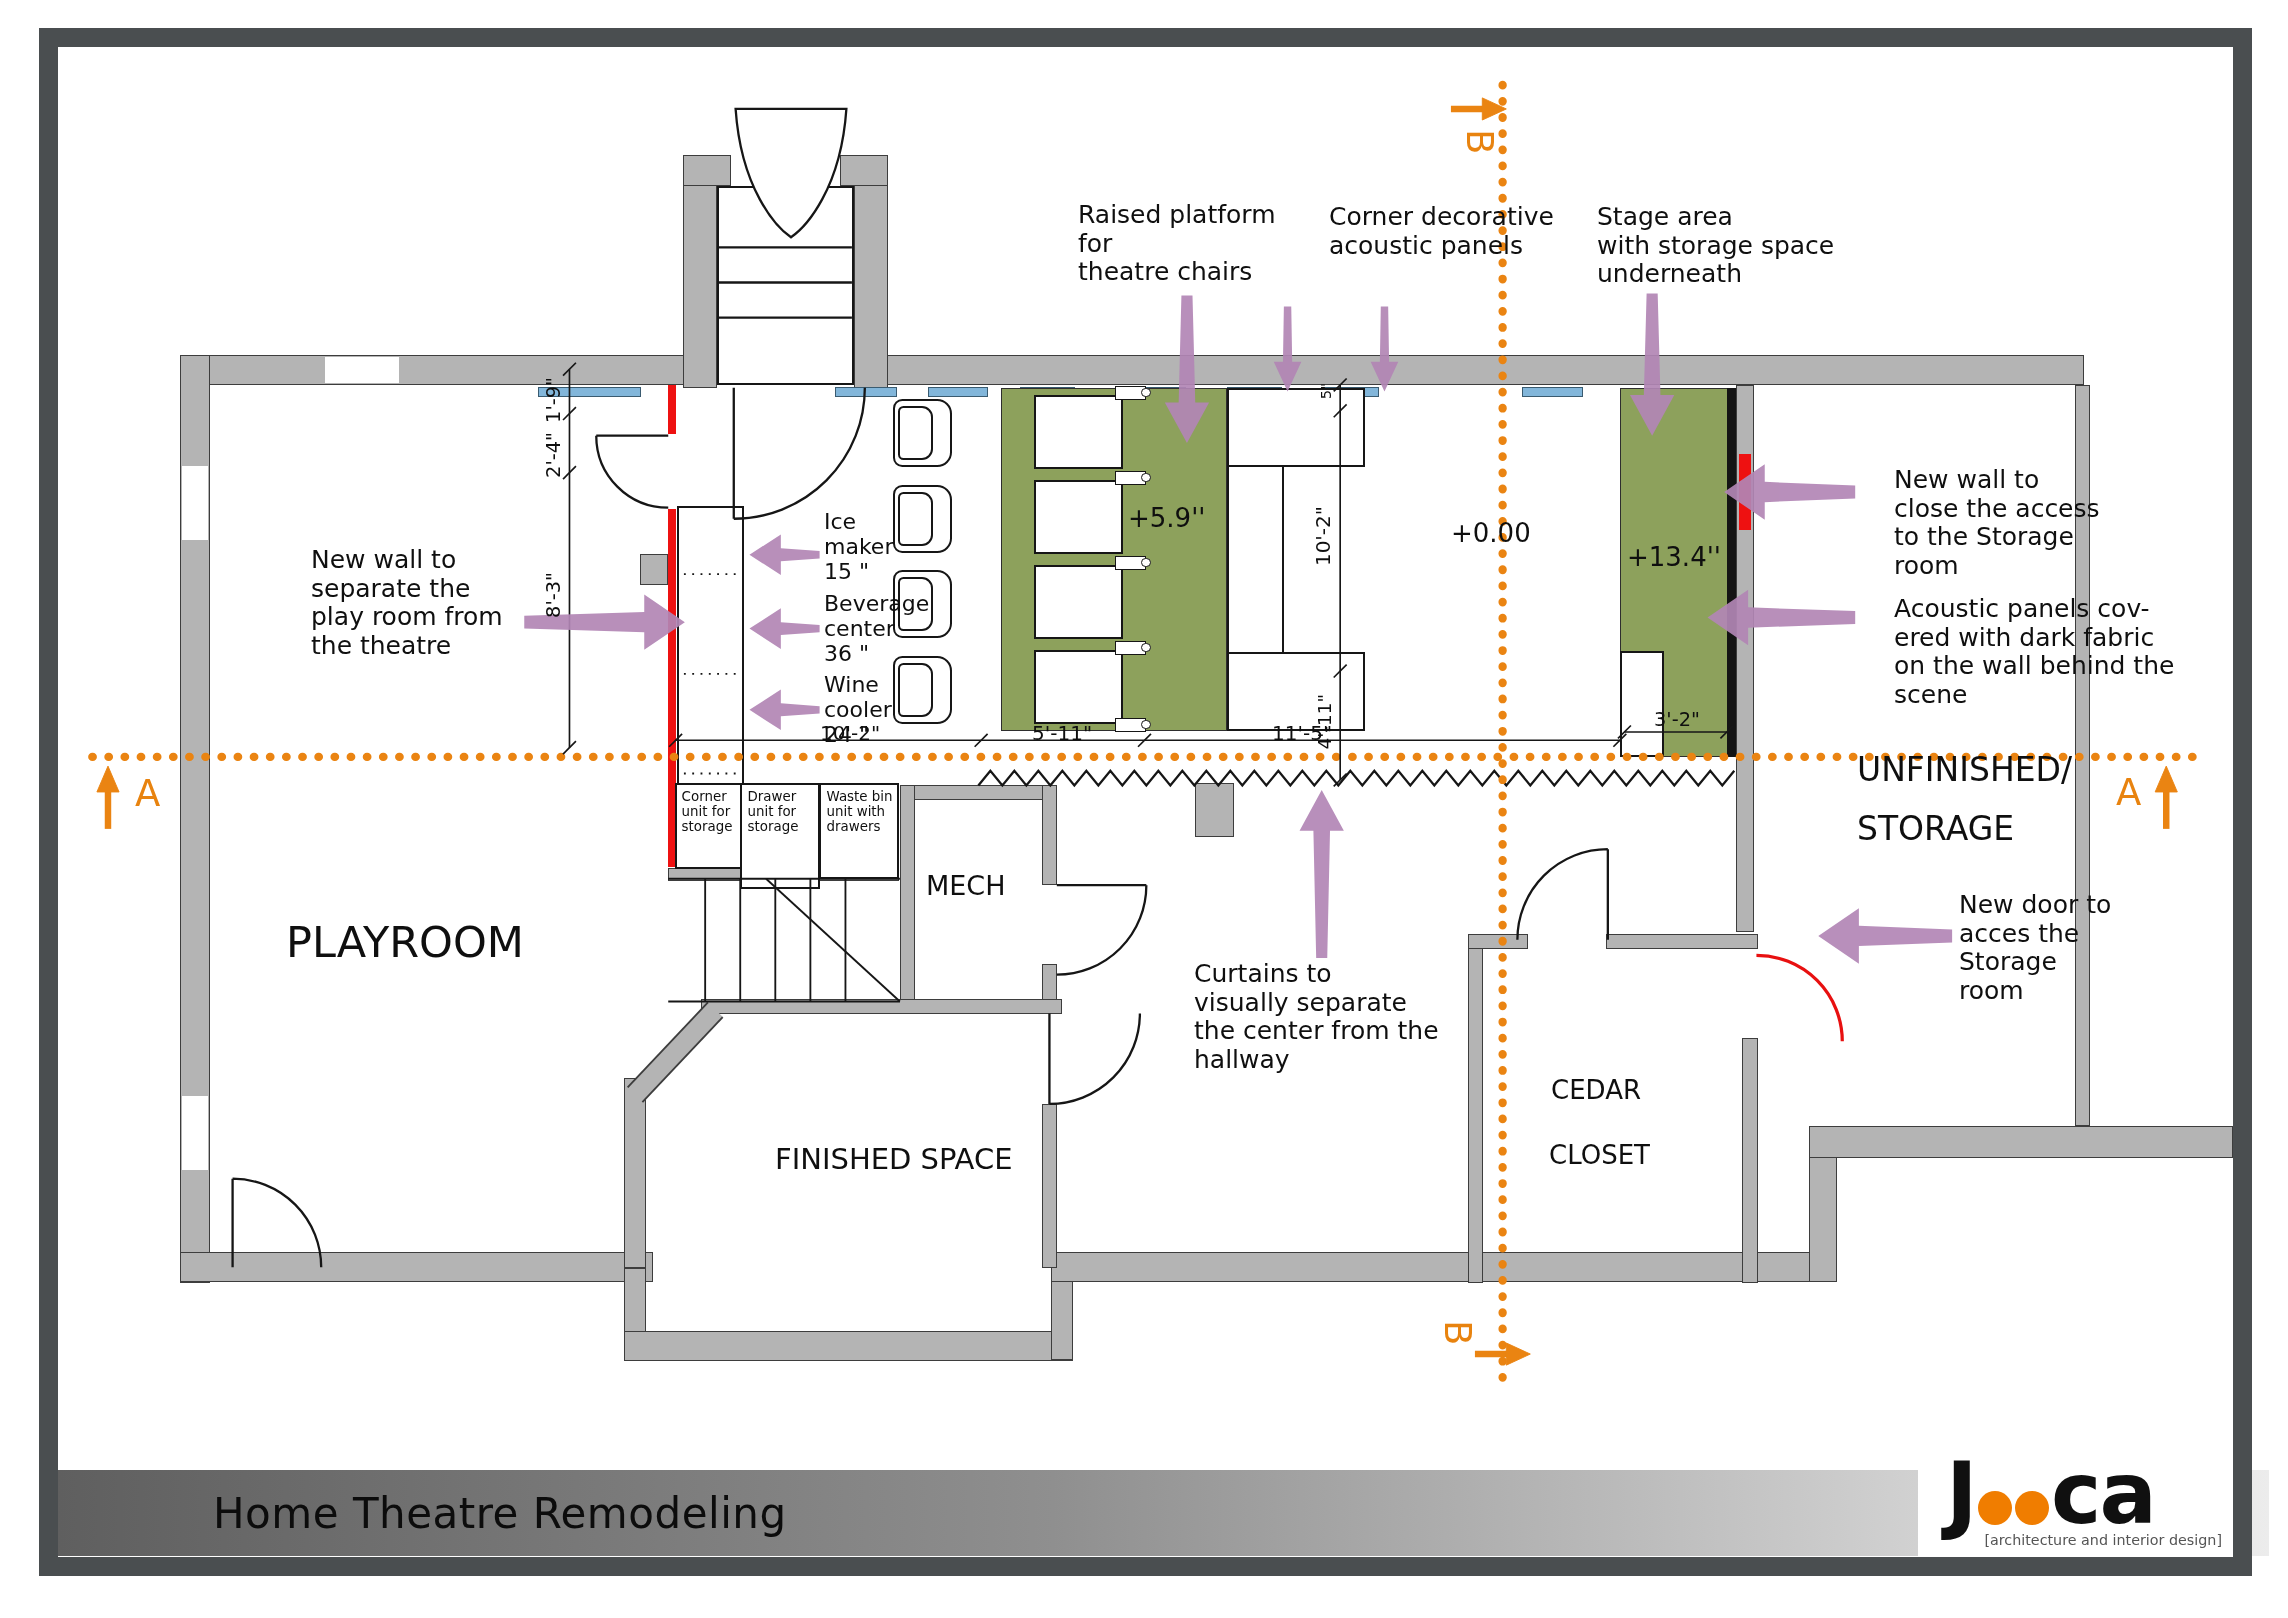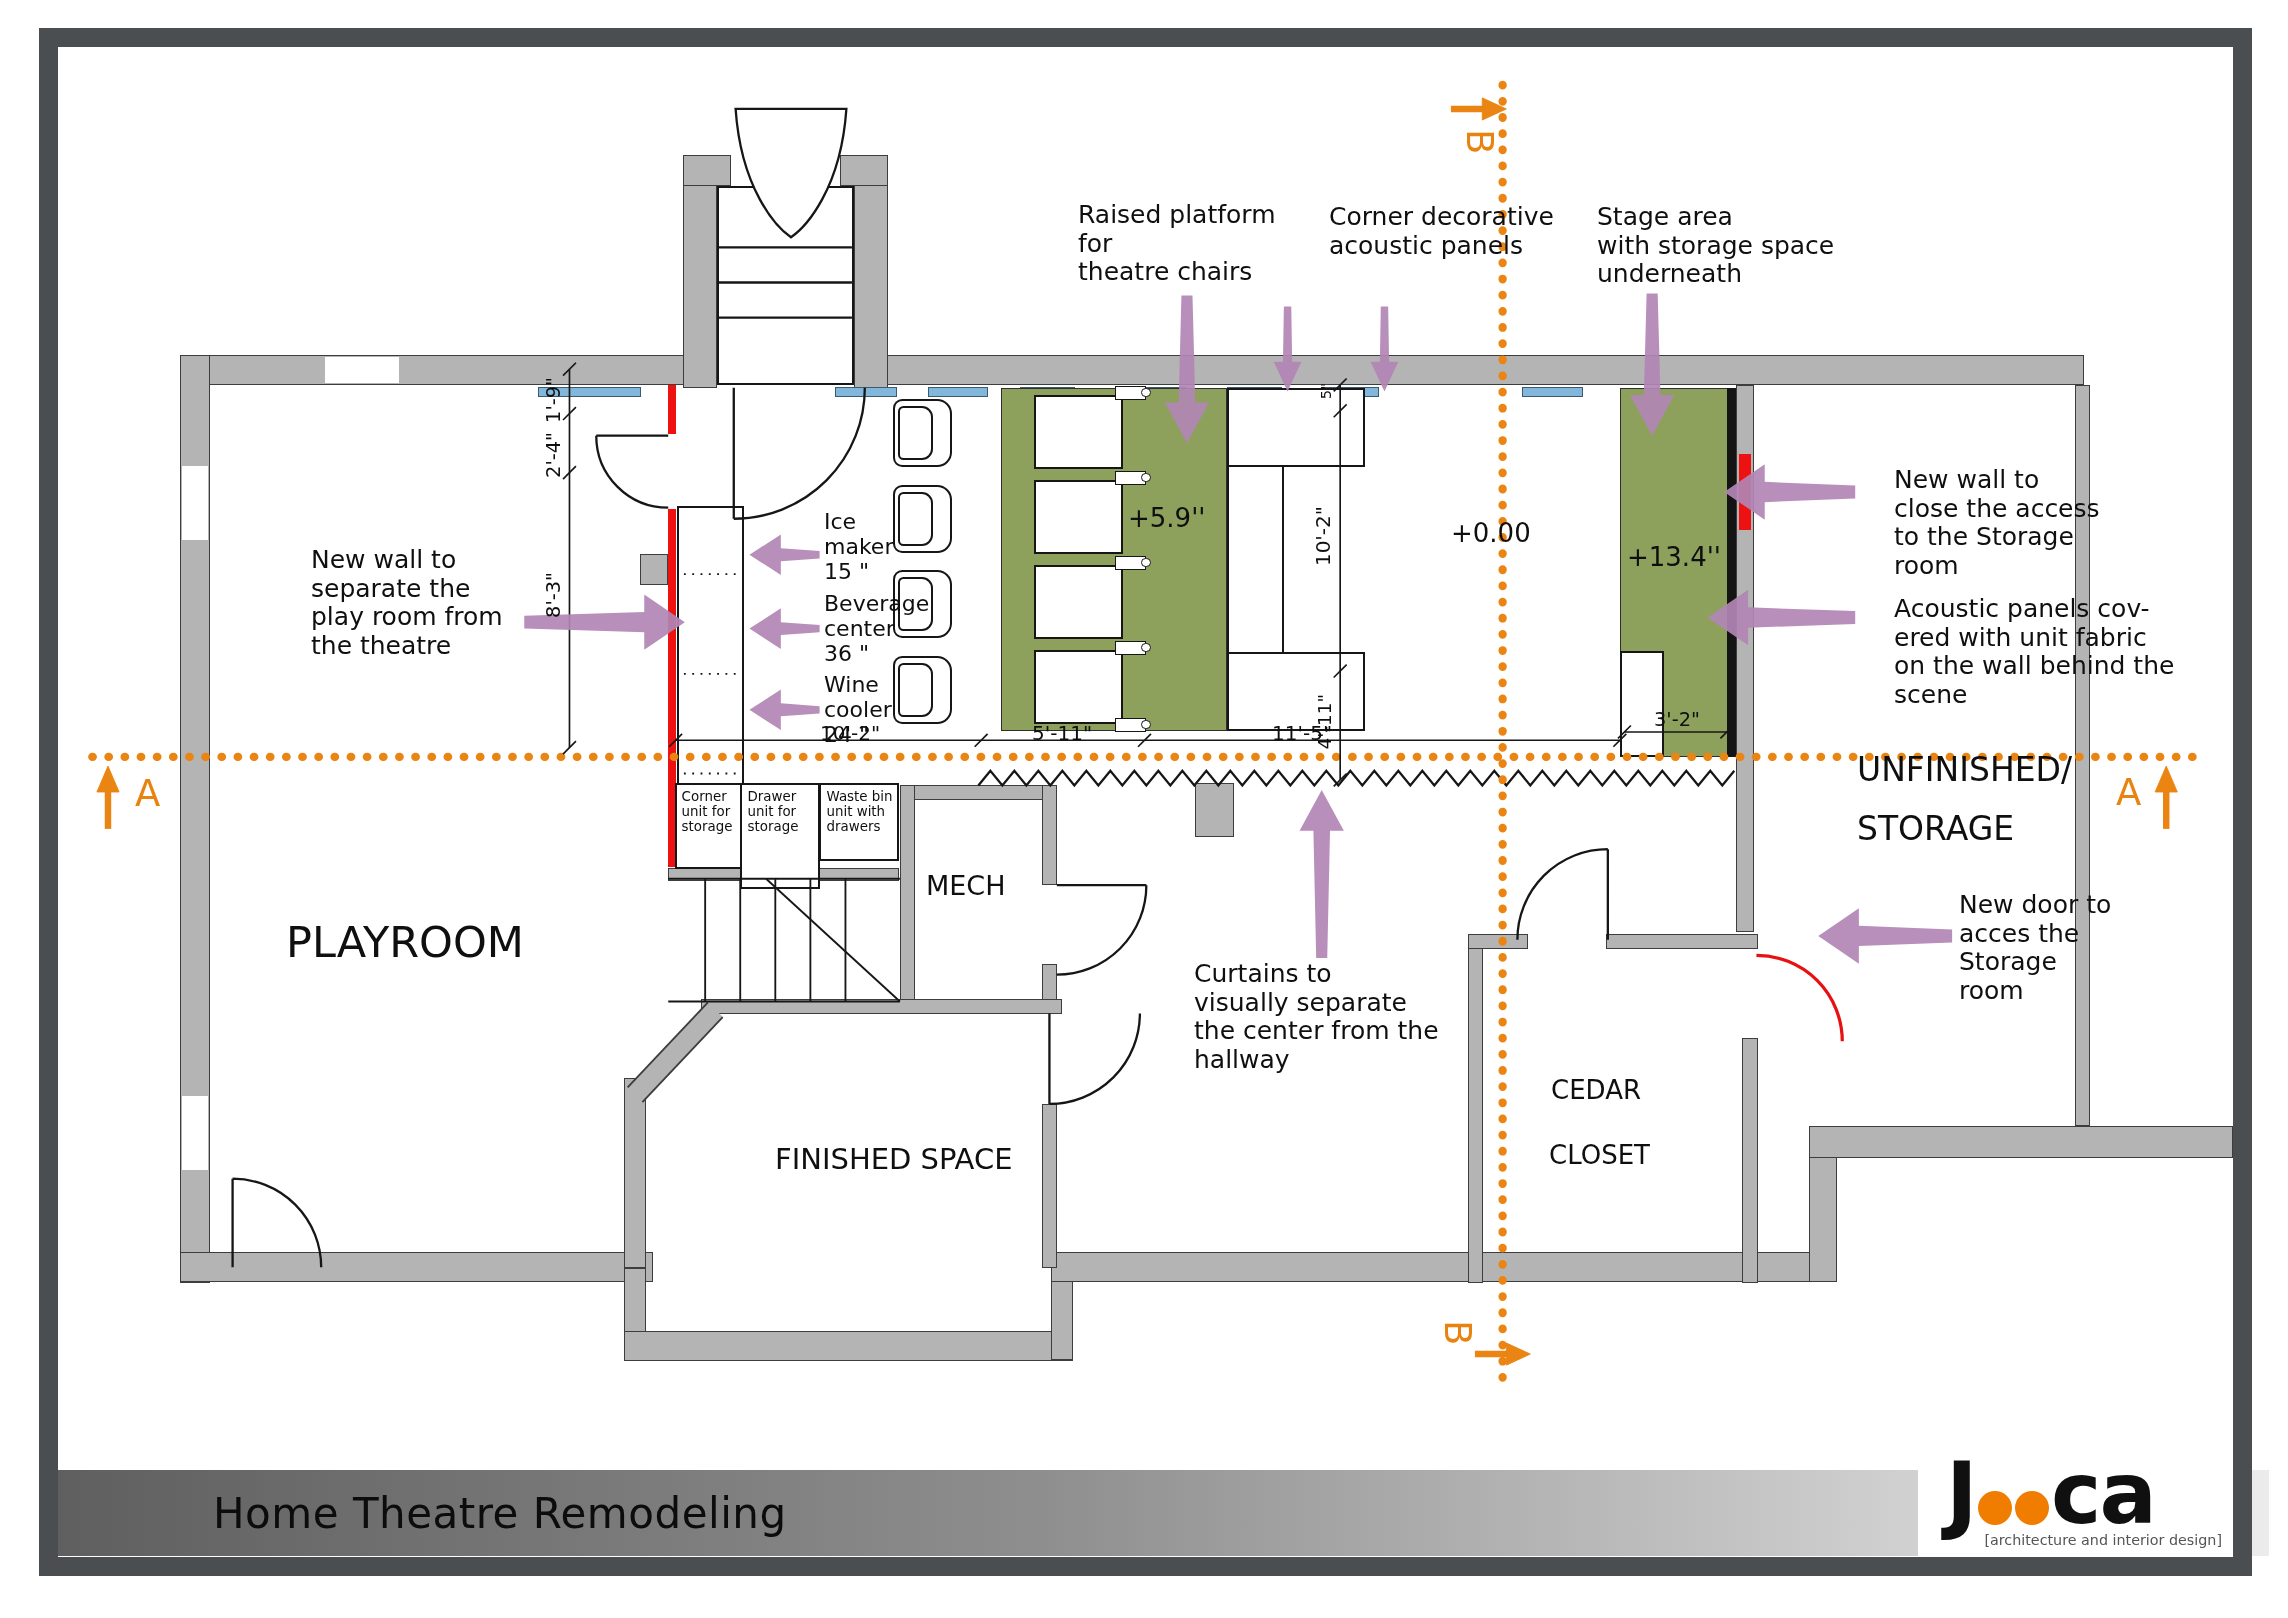--- a/index.html
+++ b/index.html
@@ -94,21 +94,21 @@
   <div class="wbox" style="left:675px;top:783px;width:67px;height:86px;">
     <div class="t" style="left:4.6px;top:3.7px;font-size:13.4px;">Corner
 unit for
 storage</div>
   </div>
   <div class="wbox" style="left:740px;top:783px;width:80px;height:106px;">
     <div class="t" style="left:5.5px;top:3.7px;font-size:13.4px;">Drawer
 unit for
 storage</div>
   </div>
-  <div class="wbox" style="left:819px;top:783px;width:80px;height:78px;">
+  <div class="wbox" style="left:819px;top:783px;width:80px;height:96px;">
     <div class="t" style="left:5.5px;top:3.7px;font-size:13.4px;">Waste bin
 unit with
 drawers</div>
   </div>
 
   <div class="chair" style="left:893px;top:399px;">
       <i></i>
     </div>
   <div class="chair" style="left:893px;top:485px;">
       <i></i>
@@ -259,21 +259,21 @@
   <div class="t" style="left:1329px;top:203px;font-size:25px;">Corner decorative
 acoustic panels</div>
   <div class="t" style="left:1597px;top:203px;font-size:25px;">Stage area
 with storage space
 underneath</div>
   <div class="t" style="left:1894px;top:466px;font-size:25px;">New wall to
 close the access
 to the Storage
 room</div>
   <div class="t" style="left:1894px;top:595px;font-size:25px;">Acoustic panels cov-
-ered with unit fabric
+ered with dark fabric
 on the wall behind the
 scene</div>
   <div class="t" style="left:311px;top:546px;font-size:25px;">New wall to
 separate the
 play room from
 the theatre</div>
   <div class="t" style="left:1194px;top:960px;font-size:25px;">Curtains to
 visually separate
 the center from the
 hallway</div>

